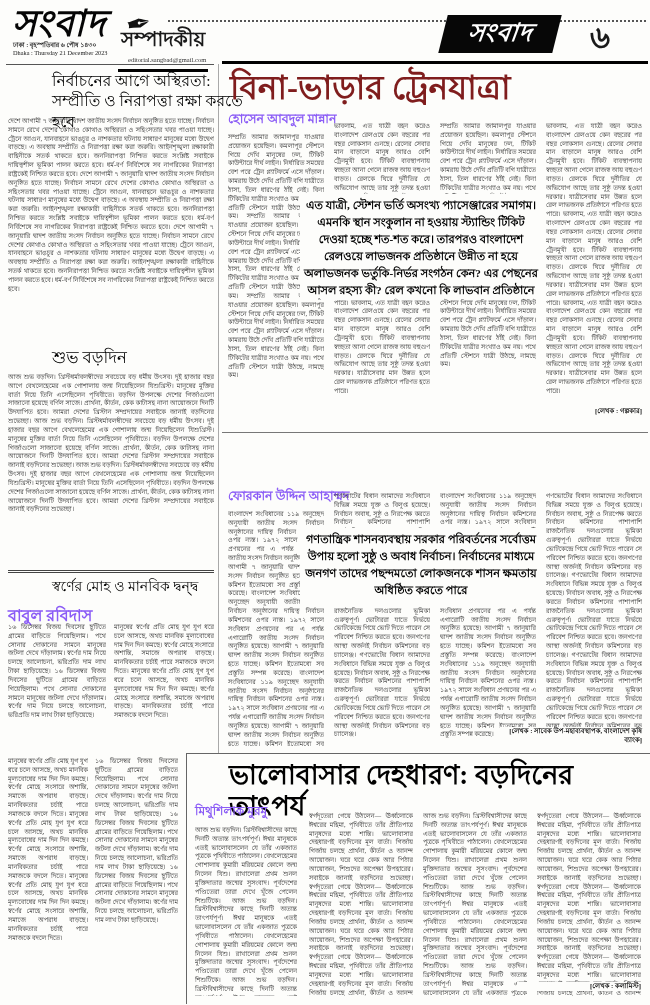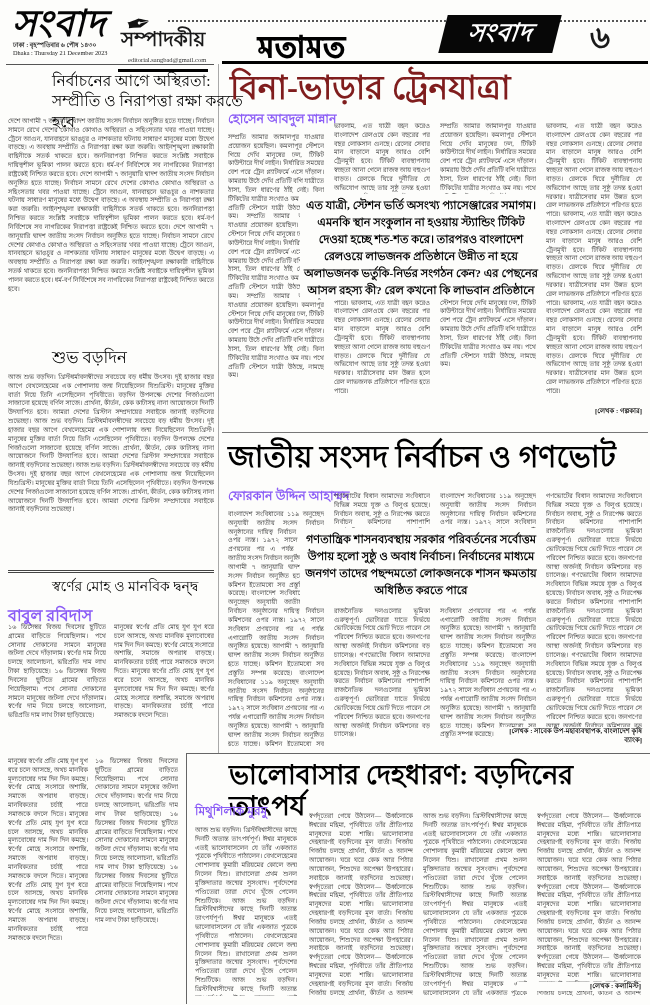--- a/index.html
+++ b/index.html
@@ -41,21 +41,20 @@
 
 <div class="page">
 
   <div class="abs logo" style="left:12px;top:5px;">সংবাদ</div>
   <div class="abs quill" style="left:126px;top:6px;">✒</div>
   <div class="abs dotted" style="left:168px;top:20px;width:478px;"></div>
   <div class="abs dateline" style="left:13px;top:41px;font-weight:700;">ঢাকা : বৃহস্পতিবার ৬ পৌষ ১৪৩০</div>
   <div class="abs dateline" style="left:13px;top:49px;">Dhaka : Thursday 21 December 2023</div>
   <div class="abs section-title" style="left:118px;top:28px;">সম্পাদকীয়</div>
   <div class="abs email" style="left:128px;top:56px;">editorial.sangbad@gmail.com</div>
-  <div class="abs opinion" style="left:258px;top:24px;">মতামত</div>
   <div class="abs badge" style="left:443px;top:15px;">
     <span>সংবাদ</span>
   </div>
   <div class="abs pagenum" style="left:590px;top:13px;">৬</div>
 
   <div class="abs hr" style="left:6px;top:64px;width:208px;"></div>
   <div class="abs hr-thick" style="left:222px;top:61px;width:426px;"></div>
   <div class="abs vr" style="left:218px;top:64px;height:689px;"></div>
   <div class="abs hr" style="left:222px;top:432px;width:426px;background:#777;"></div>
 
@@ -75,21 +74,20 @@
 
   <div class="abs headline-xl" style="left:230px;top:70px;width:416px;">বিনা-ভাড়ার ট্রেনযাত্রা</div>
   <div class="abs byline" style="left:228px;top:110px;">হোসেন আবদুল মান্নান</div>
   <div class="abs body-text" style="left:228px;top:133px;width:96px;height:292px;">সম্প্রতি আমার জামালপুর যাওয়ার প্রয়োজন হয়েছিল। কমলাপুর স্টেশনে গিয়ে দেখি মানুষের ঢল, টিকিট কাউন্টারে দীর্ঘ লাইন। নির্ধারিত সময়ের বেশ পরে ট্রেন প্ল্যাটফর্মে এসে দাঁড়াল। কামরায় উঠে দেখি প্রতিটি বগি যাত্রীতে ঠাসা, তিল ধারণের ঠাঁই নেই। বিনা টিকিটের যাত্রীর সংখ্যাও কম নয়। পথে প্রতিটি স্টেশনে যাত্রী উঠছে, নামছে কম। সম্প্রতি আমার জামালপুর যাওয়ার প্রয়োজন হয়েছিল। কমলাপুর স্টেশনে গিয়ে দেখি মানুষের ঢল, টিকিট কাউন্টারে দীর্ঘ লাইন। নির্ধারিত সময়ের বেশ পরে ট্রেন প্ল্যাটফর্মে এসে দাঁড়াল। কামরায় উঠে দেখি প্রতিটি বগি যাত্রীতে ঠাসা, তিল ধারণের ঠাঁই নেই। বিনা টিকিটের যাত্রীর সংখ্যাও কম নয়। পথে প্রতিটি স্টেশনে যাত্রী উঠছে, নামছে কম। সম্প্রতি আমার জামালপুর যাওয়ার প্রয়োজন হয়েছিল। কমলাপুর স্টেশনে গিয়ে দেখি মানুষের ঢল, টিকিট কাউন্টারে দীর্ঘ লাইন। নির্ধারিত সময়ের বেশ পরে ট্রেন প্ল্যাটফর্মে এসে দাঁড়াল। কামরায় উঠে দেখি প্রতিটি বগি যাত্রীতে ঠাসা, তিল ধারণের ঠাঁই নেই। বিনা টিকিটের যাত্রীর সংখ্যাও কম নয়। পথে প্রতিটি স্টেশনে যাত্রী উঠছে, নামছে কম।</div>
   <div class="abs body-text" style="left:334px;top:122px;width:96px;height:303px;">ভাবলাম, এত যাত্রী বহন করেও বাংলাদেশ রেলওয়ে কেন বছরের পর বছর লোকসান গুনছে। রেলের সেবার মান বাড়ালে মানুষ আরও বেশি ট্রেনমুখী হবে। টিকিট ব্যবস্থাপনায় স্বচ্ছতা আনা গেলে রাজস্ব আয় বহুগুণ বাড়ত। রেলকে ঘিরে দুর্নীতির যে অভিযোগ আছে তার সুষ্ঠু তদন্ত হওয়া দরকার। যাত্রীসেবার মান উন্নত হলে রেল লাভজনক প্রতিষ্ঠানে পরিণত হতে পারে। ভাবলাম, এত যাত্রী বহন করেও বাংলাদেশ রেলওয়ে কেন বছরের পর বছর লোকসান গুনছে। রেলের সেবার মান বাড়ালে মানুষ আরও বেশি ট্রেনমুখী হবে। টিকিট ব্যবস্থাপনায় স্বচ্ছতা আনা গেলে রাজস্ব আয় বহুগুণ বাড়ত। রেলকে ঘিরে দুর্নীতির যে অভিযোগ আছে তার সুষ্ঠু তদন্ত হওয়া দরকার। যাত্রীসেবার মান উন্নত হলে রেল লাভজনক প্রতিষ্ঠানে পরিণত হতে পারে। ভাবলাম, এত যাত্রী বহন করেও বাংলাদেশ রেলওয়ে কেন বছরের পর বছর লোকসান গুনছে। রেলের সেবার মান বাড়ালে মানুষ আরও বেশি ট্রেনমুখী হবে। টিকিট ব্যবস্থাপনায় স্বচ্ছতা আনা গেলে রাজস্ব আয় বহুগুণ বাড়ত। রেলকে ঘিরে দুর্নীতির যে অভিযোগ আছে তার সুষ্ঠু তদন্ত হওয়া দরকার। যাত্রীসেবার মান উন্নত হলে রেল লাভজনক প্রতিষ্ঠানে পরিণত হতে পারে।</div>
   <div class="abs body-text" style="left:440px;top:122px;width:96px;height:303px;">সম্প্রতি আমার জামালপুর যাওয়ার প্রয়োজন হয়েছিল। কমলাপুর স্টেশনে গিয়ে দেখি মানুষের ঢল, টিকিট কাউন্টারে দীর্ঘ লাইন। নির্ধারিত সময়ের বেশ পরে ট্রেন প্ল্যাটফর্মে এসে দাঁড়াল। কামরায় উঠে দেখি প্রতিটি বগি যাত্রীতে ঠাসা, তিল ধারণের ঠাঁই নেই। বিনা টিকিটের যাত্রীর সংখ্যাও কম নয়। পথে প্রতিটি স্টেশনে যাত্রী উঠছে, নামছে কম। সম্প্রতি আমার জামালপুর যাওয়ার প্রয়োজন হয়েছিল। কমলাপুর স্টেশনে গিয়ে দেখি মানুষের ঢল, টিকিট কাউন্টারে দীর্ঘ লাইন। নির্ধারিত সময়ের বেশ পরে ট্রেন প্ল্যাটফর্মে এসে দাঁড়াল। কামরায় উঠে দেখি প্রতিটি বগি যাত্রীতে ঠাসা, তিল ধারণের ঠাঁই নেই। বিনা টিকিটের যাত্রীর সংখ্যাও কম নয়। পথে প্রতিটি স্টেশনে যাত্রী উঠছে, নামছে কম। সম্প্রতি আমার জামালপুর যাওয়ার প্রয়োজন হয়েছিল। কমলাপুর স্টেশনে গিয়ে দেখি মানুষের ঢল, টিকিট কাউন্টারে দীর্ঘ লাইন। নির্ধারিত সময়ের বেশ পরে ট্রেন প্ল্যাটফর্মে এসে দাঁড়াল। কামরায় উঠে দেখি প্রতিটি বগি যাত্রীতে ঠাসা, তিল ধারণের ঠাঁই নেই। বিনা টিকিটের যাত্রীর সংখ্যাও কম নয়। পথে প্রতিটি স্টেশনে যাত্রী উঠছে, নামছে কম।</div>
   <div class="abs body-text" style="left:546px;top:122px;width:96px;height:303px;">ভাবলাম, এত যাত্রী বহন করেও বাংলাদেশ রেলওয়ে কেন বছরের পর বছর লোকসান গুনছে। রেলের সেবার মান বাড়ালে মানুষ আরও বেশি ট্রেনমুখী হবে। টিকিট ব্যবস্থাপনায় স্বচ্ছতা আনা গেলে রাজস্ব আয় বহুগুণ বাড়ত। রেলকে ঘিরে দুর্নীতির যে অভিযোগ আছে তার সুষ্ঠু তদন্ত হওয়া দরকার। যাত্রীসেবার মান উন্নত হলে রেল লাভজনক প্রতিষ্ঠানে পরিণত হতে পারে। ভাবলাম, এত যাত্রী বহন করেও বাংলাদেশ রেলওয়ে কেন বছরের পর বছর লোকসান গুনছে। রেলের সেবার মান বাড়ালে মানুষ আরও বেশি ট্রেনমুখী হবে। টিকিট ব্যবস্থাপনায় স্বচ্ছতা আনা গেলে রাজস্ব আয় বহুগুণ বাড়ত। রেলকে ঘিরে দুর্নীতির যে অভিযোগ আছে তার সুষ্ঠু তদন্ত হওয়া দরকার। যাত্রীসেবার মান উন্নত হলে রেল লাভজনক প্রতিষ্ঠানে পরিণত হতে পারে। ভাবলাম, এত যাত্রী বহন করেও বাংলাদেশ রেলওয়ে কেন বছরের পর বছর লোকসান গুনছে। রেলের সেবার মান বাড়ালে মানুষ আরও বেশি ট্রেনমুখী হবে। টিকিট ব্যবস্থাপনায় স্বচ্ছতা আনা গেলে রাজস্ব আয় বহুগুণ বাড়ত। রেলকে ঘিরে দুর্নীতির যে অভিযোগ আছে তার সুষ্ঠু তদন্ত হওয়া দরকার। যাত্রীসেবার মান উন্নত হলে রেল লাভজনক প্রতিষ্ঠানে পরিণত হতে পারে।</div>
   <div class="abs pullquote" style="left:300px;top:194px;width:242px;height:104px;">এত যাত্রী, স্টেশন ভর্তি অসংখ্য প্যাসেঞ্জারের সমাগম। এমনকি স্থান সংকুলান না হওয়ায় স্ট্যান্ডিং টিকিট দেওয়া হচ্ছে শত-শত করে। তারপরও বাংলাদেশ রেলওয়ে লাভজনক প্রতিষ্ঠানে উন্নীত না হয়ে অলাভজনক ভর্তুকি-নির্ভর সংগঠন কেন? এর পেছনের আসল রহস্য কী? রেল কখনো কি লাভবান প্রতিষ্ঠানে উঠে দাঁড়াবে?</div>
   <div class="abs signoff" style="left:510px;top:407px;width:132px;">[লেখক : গল্পকার]</div>
 
-  <div class="abs headline-lg" style="left:228px;top:440px;width:420px;">জাতীয় সংসদ নির্বাচন ও গণভোট</div>
   <div class="abs byline" style="left:228px;top:487px;">ফোরকান উদ্দিন আহাম্মদ</div>
   <div class="abs body-text" style="left:228px;top:510px;width:96px;height:236px;">বাংলাদেশ সংবিধানের ১১৯ অনুচ্ছেদ অনুযায়ী জাতীয় সংসদ নির্বাচন অনুষ্ঠানের দায়িত্ব নির্বাচন কমিশনের ওপর ন্যস্ত। ১৯৭২ সালে সংবিধান প্রণয়নের পর এ পর্যন্ত এগারোটি জাতীয় সংসদ নির্বাচন অনুষ্ঠিত হয়েছে। আগামী ৭ জানুয়ারি দ্বাদশ জাতীয় সংসদ নির্বাচন অনুষ্ঠিত হতে যাচ্ছে। কমিশন ইতোমধ্যে সব প্রস্তুতি সম্পন্ন করেছে। বাংলাদেশ সংবিধানের ১১৯ অনুচ্ছেদ অনুযায়ী জাতীয় সংসদ নির্বাচন অনুষ্ঠানের দায়িত্ব নির্বাচন কমিশনের ওপর ন্যস্ত। ১৯৭২ সালে সংবিধান প্রণয়নের পর এ পর্যন্ত এগারোটি জাতীয় সংসদ নির্বাচন অনুষ্ঠিত হয়েছে। আগামী ৭ জানুয়ারি দ্বাদশ জাতীয় সংসদ নির্বাচন অনুষ্ঠিত হতে যাচ্ছে। কমিশন ইতোমধ্যে সব প্রস্তুতি সম্পন্ন করেছে। বাংলাদেশ সংবিধানের ১১৯ অনুচ্ছেদ অনুযায়ী জাতীয় সংসদ নির্বাচন অনুষ্ঠানের দায়িত্ব নির্বাচন কমিশনের ওপর ন্যস্ত। ১৯৭২ সালে সংবিধান প্রণয়নের পর এ পর্যন্ত এগারোটি জাতীয় সংসদ নির্বাচন অনুষ্ঠিত হয়েছে। আগামী ৭ জানুয়ারি দ্বাদশ জাতীয় সংসদ নির্বাচন অনুষ্ঠিত হতে যাচ্ছে। কমিশন ইতোমধ্যে সব প্রস্তুতি সম্পন্ন করেছে।</div>
   <div class="abs body-text" style="left:334px;top:492px;width:96px;height:254px;">গণভোটের বিধান আমাদের সংবিধানে বিভিন্ন সময়ে যুক্ত ও বিলুপ্ত হয়েছে। নির্বাচন অবাধ, সুষ্ঠু ও নিরপেক্ষ করতে নির্বাচন কমিশনের পাশাপাশি রাজনৈতিক দলগুলোর ভূমিকা গুরুত্বপূর্ণ। ভোটাররা যাতে নির্ভয়ে ভোটকেন্দ্রে গিয়ে ভোট দিতে পারেন সে পরিবেশ নিশ্চিত করতে হবে। জনগণের আস্থা অর্জনই নির্বাচন কমিশনের বড় চ্যালেঞ্জ। গণভোটের বিধান আমাদের সংবিধানে বিভিন্ন সময়ে যুক্ত ও বিলুপ্ত হয়েছে। নির্বাচন অবাধ, সুষ্ঠু ও নিরপেক্ষ করতে নির্বাচন কমিশনের পাশাপাশি রাজনৈতিক দলগুলোর ভূমিকা গুরুত্বপূর্ণ। ভোটাররা যাতে নির্ভয়ে ভোটকেন্দ্রে গিয়ে ভোট দিতে পারেন সে পরিবেশ নিশ্চিত করতে হবে। জনগণের আস্থা অর্জনই নির্বাচন কমিশনের বড় চ্যালেঞ্জ। গণভোটের বিধান আমাদের সংবিধানে বিভিন্ন সময়ে যুক্ত ও বিলুপ্ত হয়েছে। নির্বাচন অবাধ, সুষ্ঠু ও নিরপেক্ষ করতে নির্বাচন কমিশনের পাশাপাশি রাজনৈতিক দলগুলোর ভূমিকা গুরুত্বপূর্ণ। ভোটাররা যাতে নির্ভয়ে ভোটকেন্দ্রে গিয়ে ভোট দিতে পারেন সে পরিবেশ নিশ্চিত করতে হবে। জনগণের আস্থা অর্জনই নির্বাচন কমিশনের বড় চ্যালেঞ্জ।</div>
   <div class="abs body-text" style="left:440px;top:492px;width:96px;height:254px;">বাংলাদেশ সংবিধানের ১১৯ অনুচ্ছেদ অনুযায়ী জাতীয় সংসদ নির্বাচন অনুষ্ঠানের দায়িত্ব নির্বাচন কমিশনের ওপর ন্যস্ত। ১৯৭২ সালে সংবিধান প্রণয়নের পর এ পর্যন্ত এগারোটি জাতীয় সংসদ নির্বাচন অনুষ্ঠিত হয়েছে। আগামী ৭ জানুয়ারি দ্বাদশ জাতীয় সংসদ নির্বাচন অনুষ্ঠিত হতে যাচ্ছে। কমিশন ইতোমধ্যে সব প্রস্তুতি সম্পন্ন করেছে। বাংলাদেশ সংবিধানের ১১৯ অনুচ্ছেদ অনুযায়ী জাতীয় সংসদ নির্বাচন অনুষ্ঠানের দায়িত্ব নির্বাচন কমিশনের ওপর ন্যস্ত। ১৯৭২ সালে সংবিধান প্রণয়নের পর এ পর্যন্ত এগারোটি জাতীয় সংসদ নির্বাচন অনুষ্ঠিত হয়েছে। আগামী ৭ জানুয়ারি দ্বাদশ জাতীয় সংসদ নির্বাচন অনুষ্ঠিত হতে যাচ্ছে। কমিশন ইতোমধ্যে সব প্রস্তুতি সম্পন্ন করেছে। বাংলাদেশ সংবিধানের ১১৯ অনুচ্ছেদ অনুযায়ী জাতীয় সংসদ নির্বাচন অনুষ্ঠানের দায়িত্ব নির্বাচন কমিশনের ওপর ন্যস্ত। ১৯৭২ সালে সংবিধান প্রণয়নের পর এ পর্যন্ত এগারোটি জাতীয় সংসদ নির্বাচন অনুষ্ঠিত হয়েছে। আগামী ৭ জানুয়ারি দ্বাদশ জাতীয় সংসদ নির্বাচন অনুষ্ঠিত হতে যাচ্ছে। কমিশন ইতোমধ্যে সব প্রস্তুতি সম্পন্ন করেছে।</div>
   <div class="abs body-text" style="left:546px;top:492px;width:96px;height:254px;">গণভোটের বিধান আমাদের সংবিধানে বিভিন্ন সময়ে যুক্ত ও বিলুপ্ত হয়েছে। নির্বাচন অবাধ, সুষ্ঠু ও নিরপেক্ষ করতে নির্বাচন কমিশনের পাশাপাশি রাজনৈতিক দলগুলোর ভূমিকা গুরুত্বপূর্ণ। ভোটাররা যাতে নির্ভয়ে ভোটকেন্দ্রে গিয়ে ভোট দিতে পারেন সে পরিবেশ নিশ্চিত করতে হবে। জনগণের আস্থা অর্জনই নির্বাচন কমিশনের বড় চ্যালেঞ্জ। গণভোটের বিধান আমাদের সংবিধানে বিভিন্ন সময়ে যুক্ত ও বিলুপ্ত হয়েছে। নির্বাচন অবাধ, সুষ্ঠু ও নিরপেক্ষ করতে নির্বাচন কমিশনের পাশাপাশি রাজনৈতিক দলগুলোর ভূমিকা গুরুত্বপূর্ণ। ভোটাররা যাতে নির্ভয়ে ভোটকেন্দ্রে গিয়ে ভোট দিতে পারেন সে পরিবেশ নিশ্চিত করতে হবে। জনগণের আস্থা অর্জনই নির্বাচন কমিশনের বড় চ্যালেঞ্জ। গণভোটের বিধান আমাদের সংবিধানে বিভিন্ন সময়ে যুক্ত ও বিলুপ্ত হয়েছে। নির্বাচন অবাধ, সুষ্ঠু ও নিরপেক্ষ করতে নির্বাচন কমিশনের পাশাপাশি রাজনৈতিক দলগুলোর ভূমিকা গুরুত্বপূর্ণ। ভোটাররা যাতে নির্ভয়ে ভোটকেন্দ্রে গিয়ে ভোট দিতে পারেন সে পরিবেশ নিশ্চিত করতে হবে। জনগণের আস্থা অর্জনই নির্বাচন কমিশনের বড় চ্যালেঞ্জ।</div>
   <div class="abs pullquote" style="left:300px;top:528px;width:242px;height:78px;">গণতান্ত্রিক শাসনব্যবস্থায় সরকার পরিবর্তনের সর্বোত্তম উপায় হলো সুষ্ঠু ও অবাধ নির্বাচন। নির্বাচনের মাধ্যমে জনগণ তাদের পছন্দমতো লোকজনকে শাসন ক্ষমতায় অধিষ্ঠিত করতে পারে</div>
   <div class="abs signoff" style="left:500px;top:727px;width:142px;">[লেখক : সাবেক উপ-মহাব্যবস্থাপক, বাংলাদেশ কৃষি ব্যাংক]</div>
 
   <div class="abs box" style="left:186px;top:753px;width:462px;height:250px;padding-left:40px;">
     <div class="abs headline-md" style="left:42px;top:6px;width:412px;">ভালোবাসার দেহধারণ: বড়দিনের তাৎপর্য</div>

